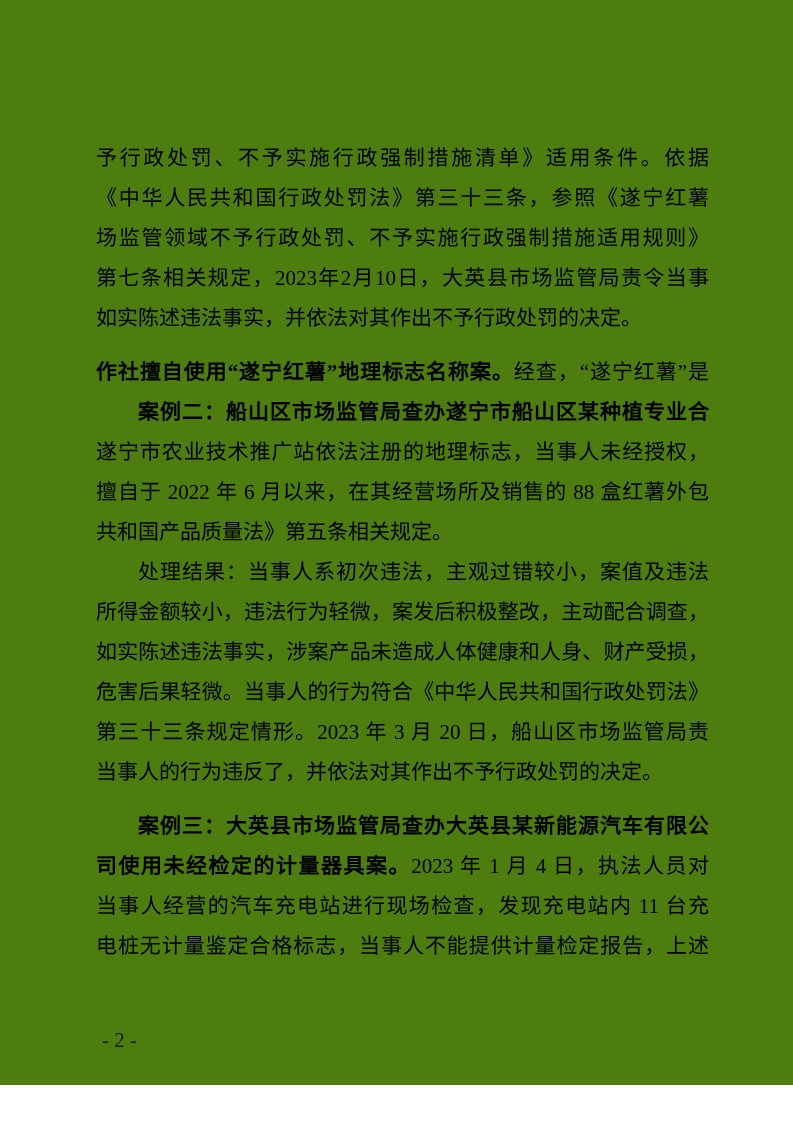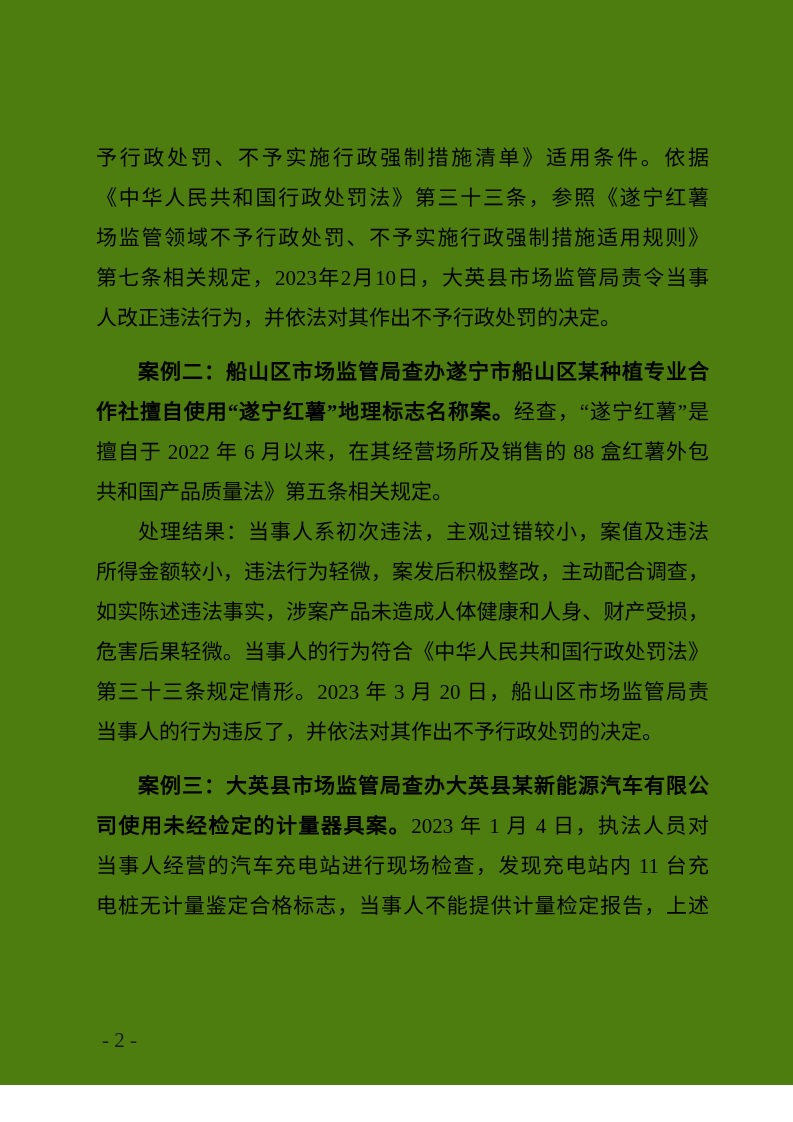--- a/index.html
+++ b/index.html
@@ -58,25 +58,26 @@
 </head>
 <body>
 
 <div class="page">
   <div class="doc-body">
       <div class="para">
         <div class="line"><span class="seg">予行政处罚、不予实施行政强制措施清单》适用条件。依据</span></div>
         <div class="line"><span class="seg">《中华人民共和国行政处罚法》第三十三条，参照《遂宁红薯</span></div>
         <div class="line"><span class="seg">场监管领域不予行政处罚、不予实施行政强制措施适用规则》</span></div>
         <div class="line"><span class="seg">第七条相关规定，2023年2月10日，大英县市场监管局责令当事</span></div>
-        <div class="line last"><span class="seg">人改正违法行为，并依法对其作出不予行政处罚的决定。</span></div>
+        <div class="line last"><span class="seg">如实陈述违法事实，并依法对其作出不予行政处罚的决定。</span></div>
       </div>
       <div class="para section-gap">
+        <div class="line"><span class="seg bold">作社擅自使用“遂宁红薯”地理标志名称案。</span><span class="seg">经查，“遂宁红薯”是</span></div>
         <div class="line indent"><span class="seg bold">案例二：船山区市场监管局查办遂宁市船山区某种植专业合</span></div>
-        <div class="line"><span class="seg bold">作社擅自使用“遂宁红薯”地理标志名称案。</span><span class="seg">经查，“遂宁红薯”是</span></div>
+        <div class="line"><span class="seg">遂宁市农业技术推广站依法注册的地理标志，当事人未经授权，</span></div>
         <div class="line"><span class="seg">擅自于 2022 年 6 月以来，在其经营场所及销售的 88 盒红薯外包</span></div>
         <div class="line last"><span class="seg">共和国产品质量法》第五条相关规定。</span></div>
       </div>
       <div class="para">
         <div class="line indent"><span class="seg">处理结果：当事人系初次违法，主观过错较小，案值及违法</span></div>
         <div class="line"><span class="seg">所得金额较小，违法行为轻微，案发后积极整改，主动配合调查，</span></div>
         <div class="line"><span class="seg">如实陈述违法事实，涉案产品未造成人体健康和人身、财产受损，</span></div>
         <div class="line"><span class="seg">危害后果轻微。当事人的行为符合《中华人民共和国行政处罚法》</span></div>
         <div class="line"><span class="seg">第三十三条规定情形。2023 年 3 月 20 日，船山区市场监管局责</span></div>
         <div class="line last"><span class="seg">当事人的行为违反了，并依法对其作出不予行政处罚的决定。</span></div>

